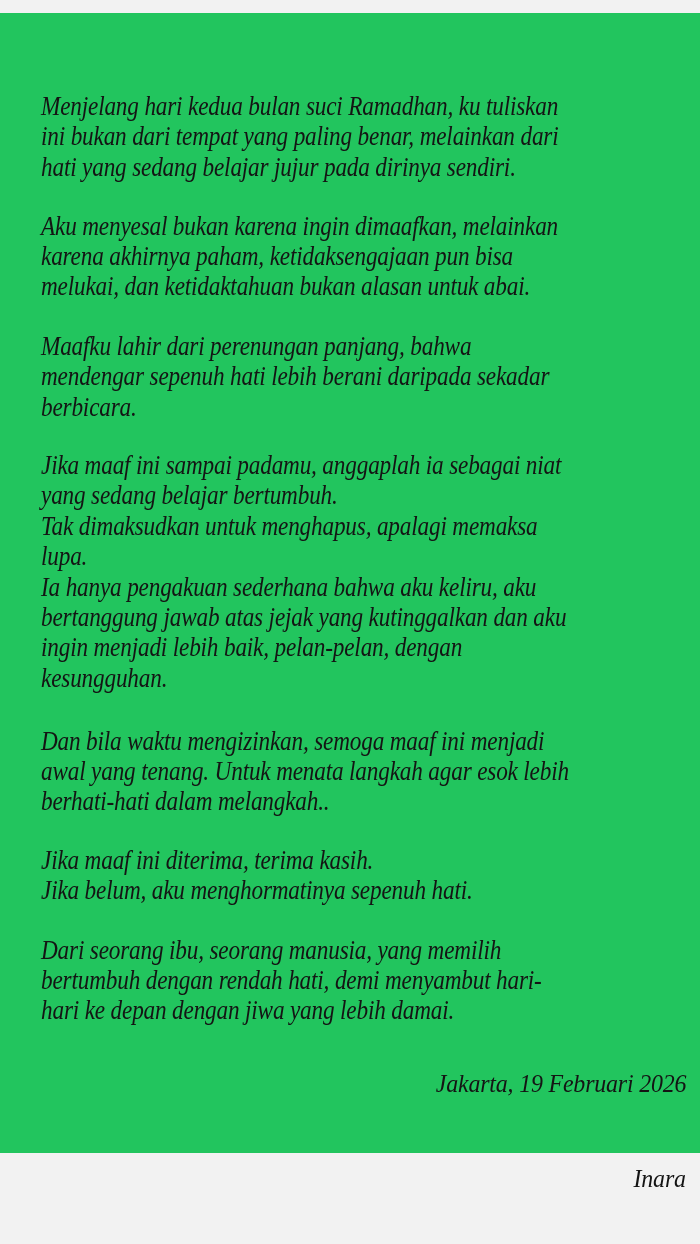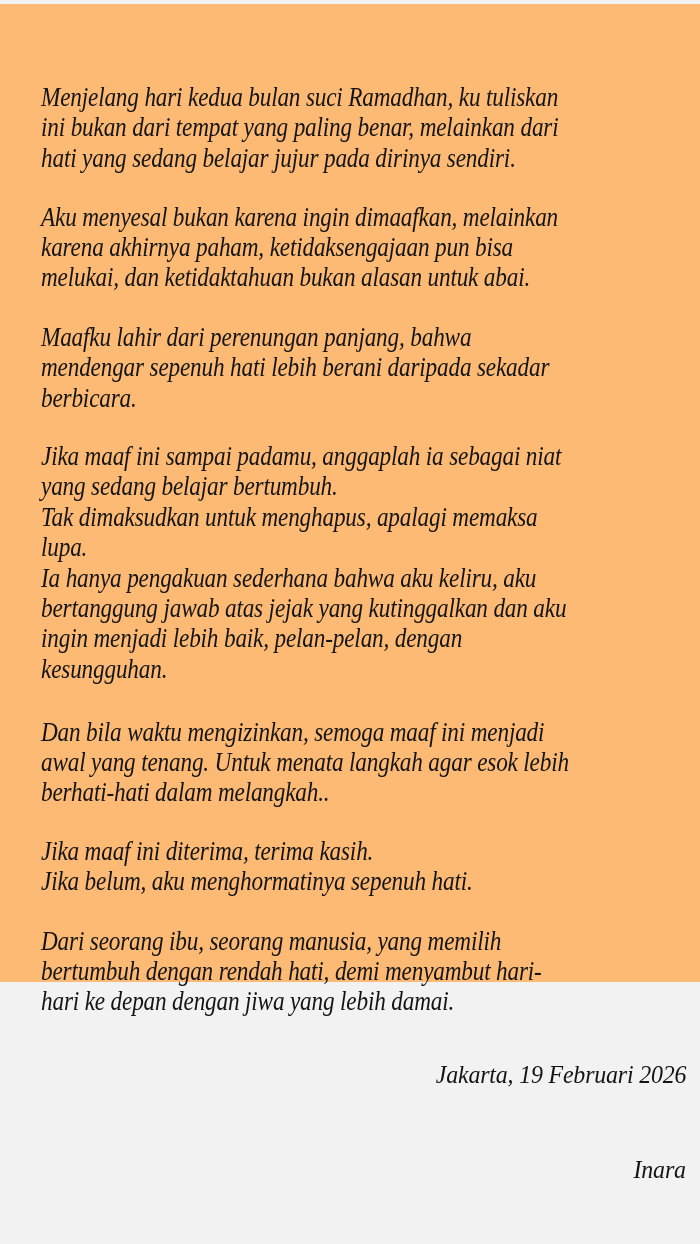--- a/index.html
+++ b/index.html
@@ -9,24 +9,24 @@
     }
     body {
       width: 700px;
       height: 1244px;
       position: relative;
       overflow: hidden;
     }
     .page {
       position: absolute;
       left: 0;
-      top: 4px;
+      top: 13px;
       width: 700px;
-      height: 978px;
-      background: #fdba74;
+      height: 1140px;
+      background: #22c55e;
     }
     .line {
       position: absolute;
       left: 41px;
       white-space: nowrap;
       font-family: "Liberation Serif", "DejaVu Serif", serif;
       font-style: italic;
       font-size: 27px;
       line-height: 30px;
       color: #141414;

